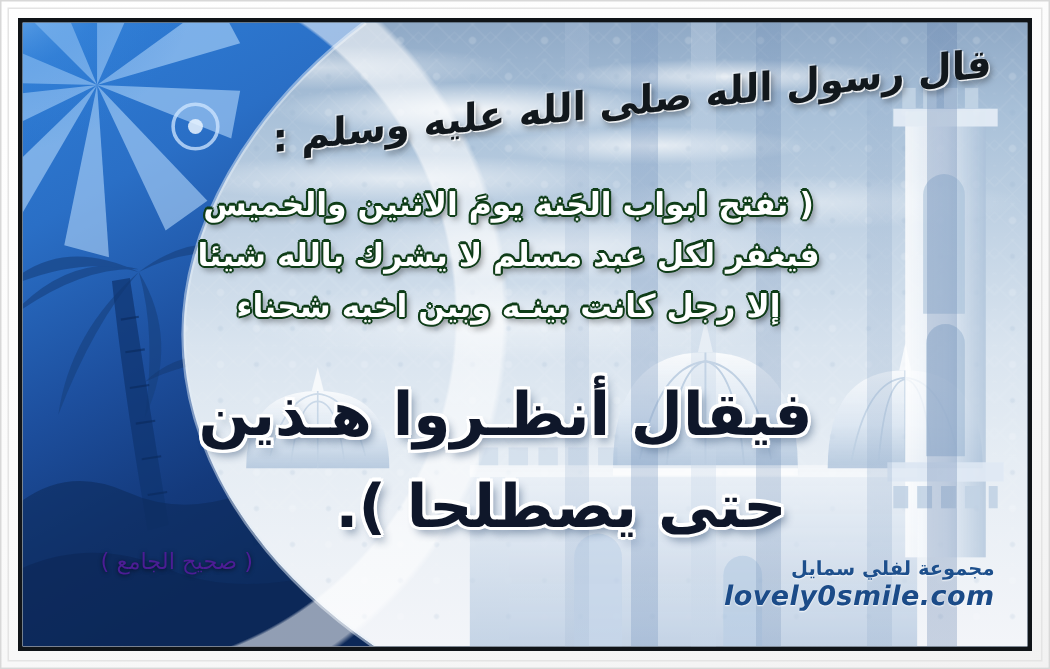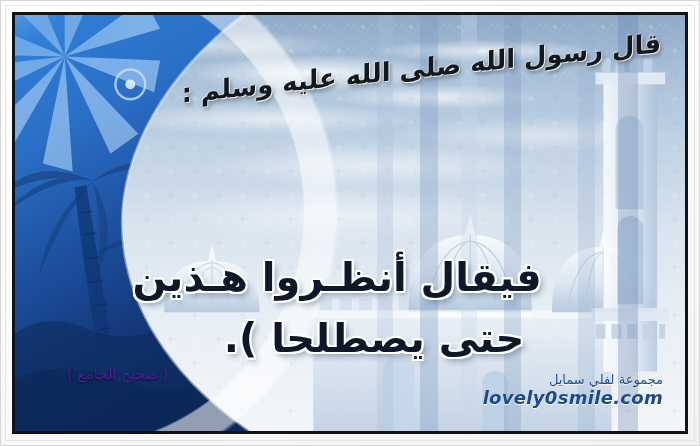--- a/index.html
+++ b/index.html
@@ -201,21 +201,21 @@
 
   #watermark {
     position: absolute;
     right: 22px;
     bottom: 22px;
     text-align: right;
     line-height: 1.15;
   }
   #watermark-arabic {
     font-size: 13px;
-    font-weight: 400;
+    font-weight: 700;
     color: #1d4f8c;
     letter-spacing: 1.2px;
     text-shadow: 0 1px 1px rgba(255,255,255,.85);
   }
   #watermark-url {
     font-family: "DejaVu Sans", "Liberation Sans", sans-serif;
     font-size: 18px;
     font-style: italic;
     font-weight: 700;
     color: #1b4b88;
@@ -412,20 +412,25 @@
         <path d="M230 0 C150 60 108 140 108 210 C108 286 152 362 236 420" fill="none" stroke="#e3edf7" stroke-width="3" opacity=".5"></path>
       </svg>
     </div>
 
     <div class="layer" id="sheen-layer"></div>
 
     <div id="content">
 
       <div id="header-calligraphy">قال رسول الله صلى الله عليه وسلم :</div>
 
+      <div id="hadith-lines">
+        <div class="hadith-line">( تفتح ابواب الجَنة يومَ الاثنين والخميس</div>
+        <div class="hadith-line">فيغفر لكل عبد مسلم لا يشرك بالله شيئا</div>
+        <div class="hadith-line">إلا رجل كانت بينـه وبين اخيه شحناء</div>
+      </div>
 
       <div id="emphasis-lines">
         <div class="emphasis-line">فيقال أنظـروا هـذين</div>
         <div class="emphasis-line second">حتى يصطلحا ).</div>
       </div>
 
       <div id="source-attribution">( صحيح الجامع )</div>
 
       <div id="watermark">
         <div id="watermark-arabic">مجموعة لفلي سمايل</div>

